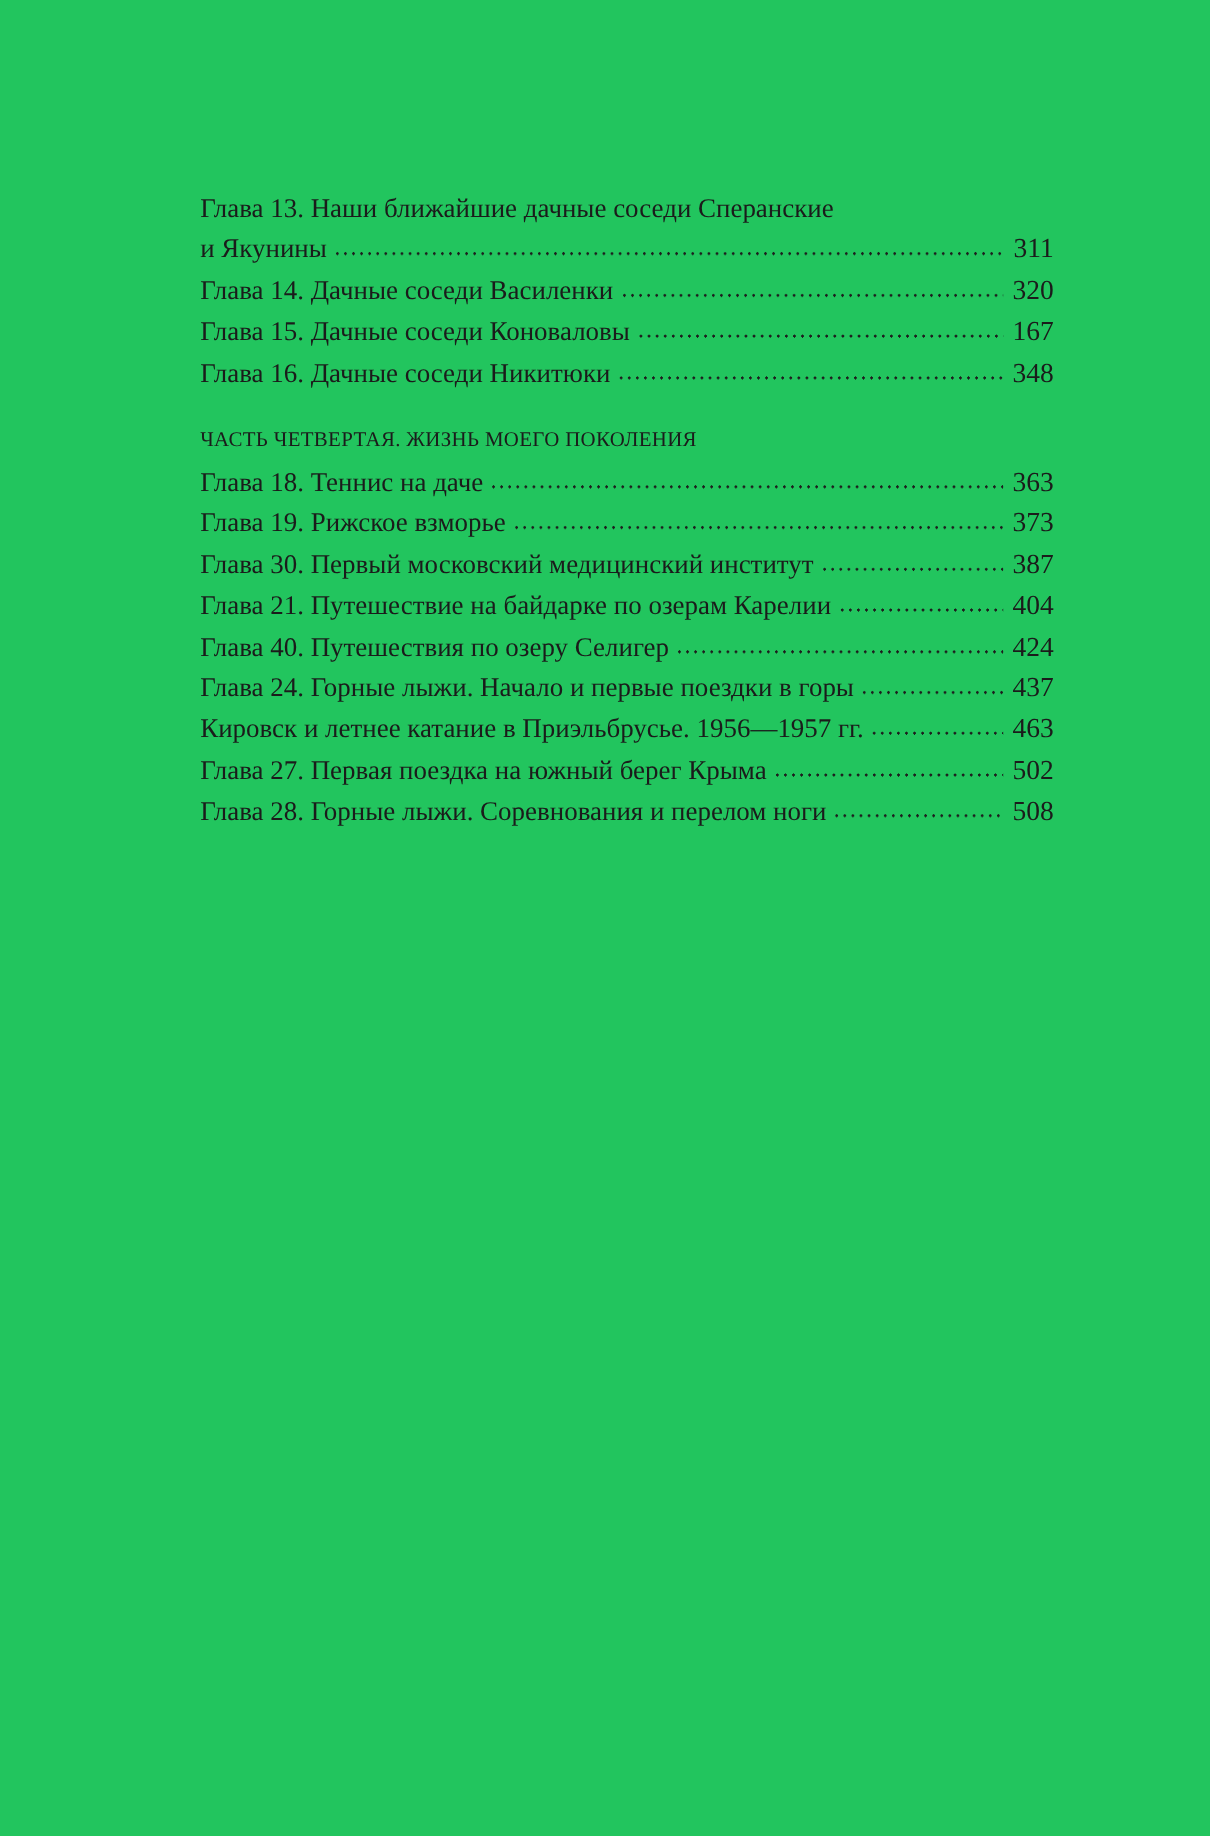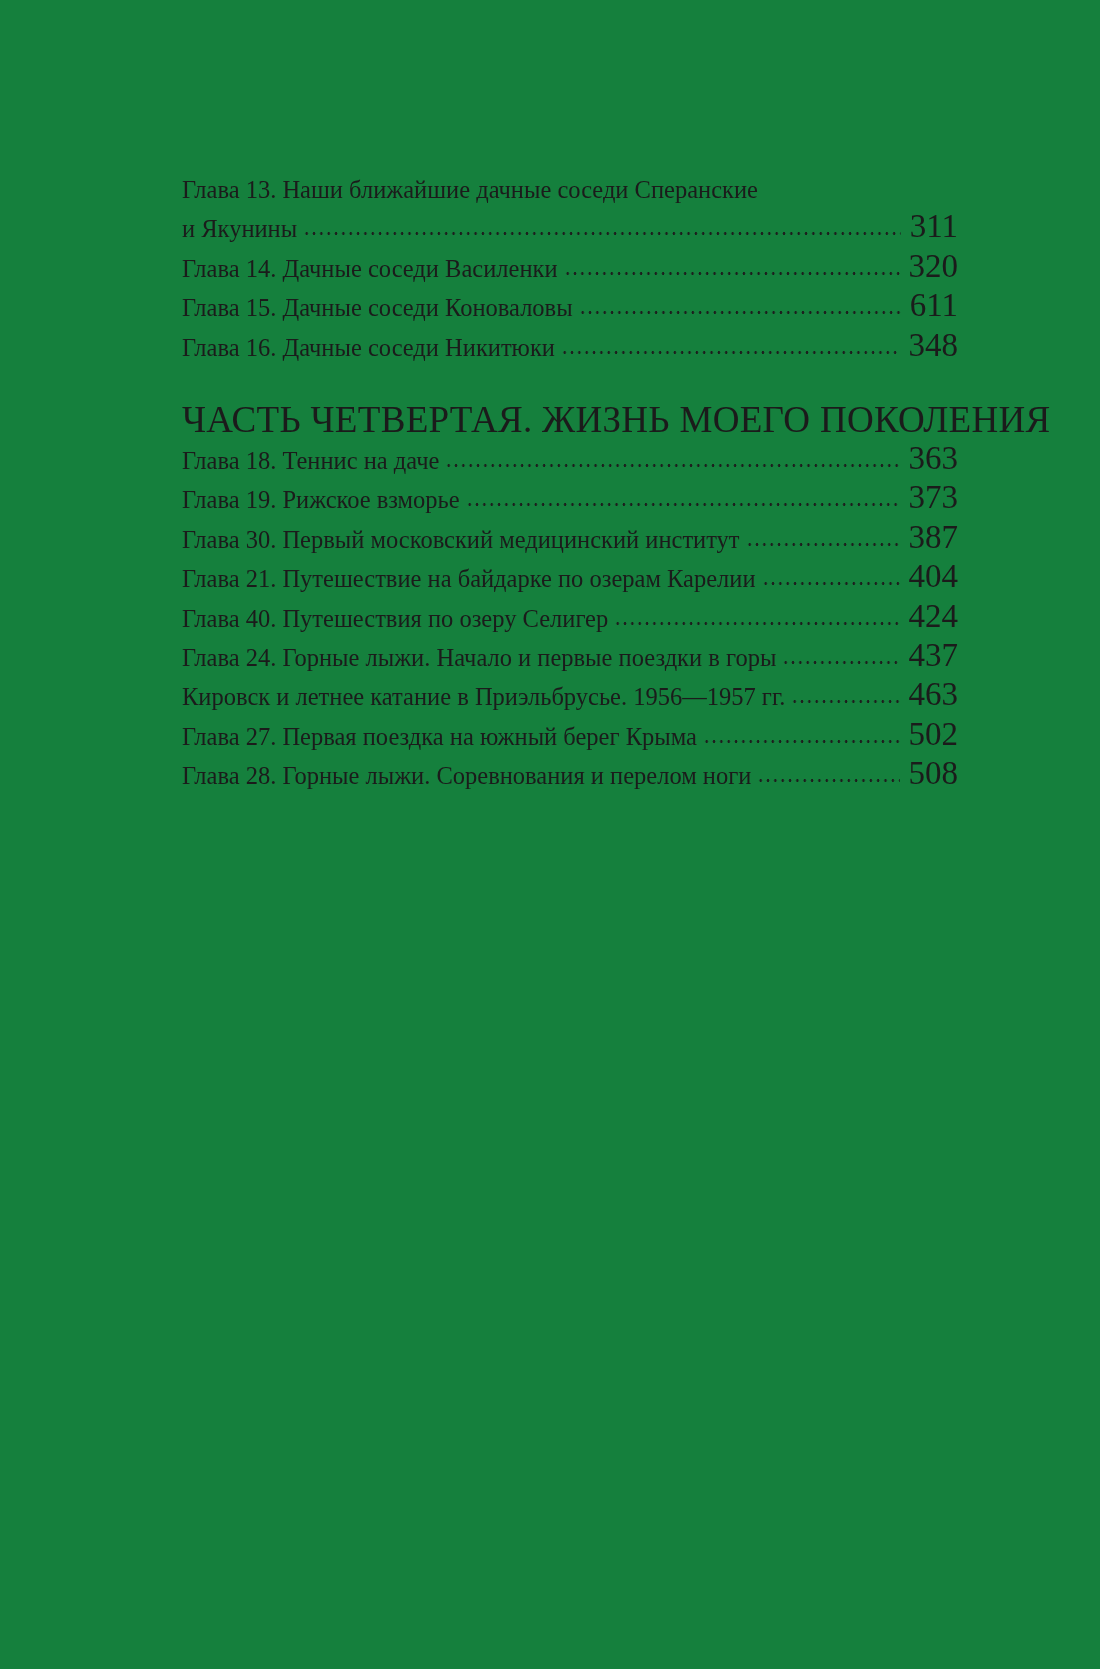--- a/index.html
+++ b/index.html
@@ -4,21 +4,21 @@
 <style>
   html, body {
     margin: 0;
     padding: 0;
     background: #ffffff;
   }
   .page {
     position: relative;
     width: 1100px;
     height: 1669px;
-    background: #15803d;
+    background: #22c55e;
     overflow: hidden;
     font-family: "Liberation Serif", "DejaVu Serif", serif;
     color: #1b1b1b;
   }
   .toc {
     position: absolute;
     left: 182px;
     top: 171px;
     width: 776px;
   }
@@ -37,25 +37,25 @@
     height: 5px;
     min-width: 14px;
     margin: 0 9px 0 6px;
     background-image: radial-gradient(circle, #1d1d1d 1.25px, rgba(0,0,0,0) 1.45px);
     background-size: 7.35px 5px;
     background-repeat: repeat-x;
     background-position: left bottom 1px;
   }
   .page-number {
     flex: 0 0 auto;
-    font-size: 33px;
+    font-size: 25px;
   }
   .part-header {
-    margin-top: 34px;
-    font-size: 37px;
+    margin-top: 22px;
+    font-size: 19px;
     line-height: 40px;
     letter-spacing: 0.3px;
     white-space: nowrap;
   }
 </style>
 </head>
 <body>
 
 <main class="page">
   <div class="toc" id="toc-root">
@@ -74,21 +74,21 @@
           <div class="toc-line">
             <span class="entry-text">Глава 14. Дачные соседи Василенки</span>
             <span class="dot-leader"></span>
             <span class="page-number">320</span>
           </div>
         </div>
         <div>
           <div class="toc-line">
             <span class="entry-text">Глава 15. Дачные соседи Коноваловы</span>
             <span class="dot-leader"></span>
-            <span class="page-number">611</span>
+            <span class="page-number">167</span>
           </div>
         </div>
         <div>
           <div class="toc-line">
             <span class="entry-text">Глава 16. Дачные соседи Никитюки</span>
             <span class="dot-leader"></span>
             <span class="page-number">348</span>
           </div>
         </div>
       </section>

